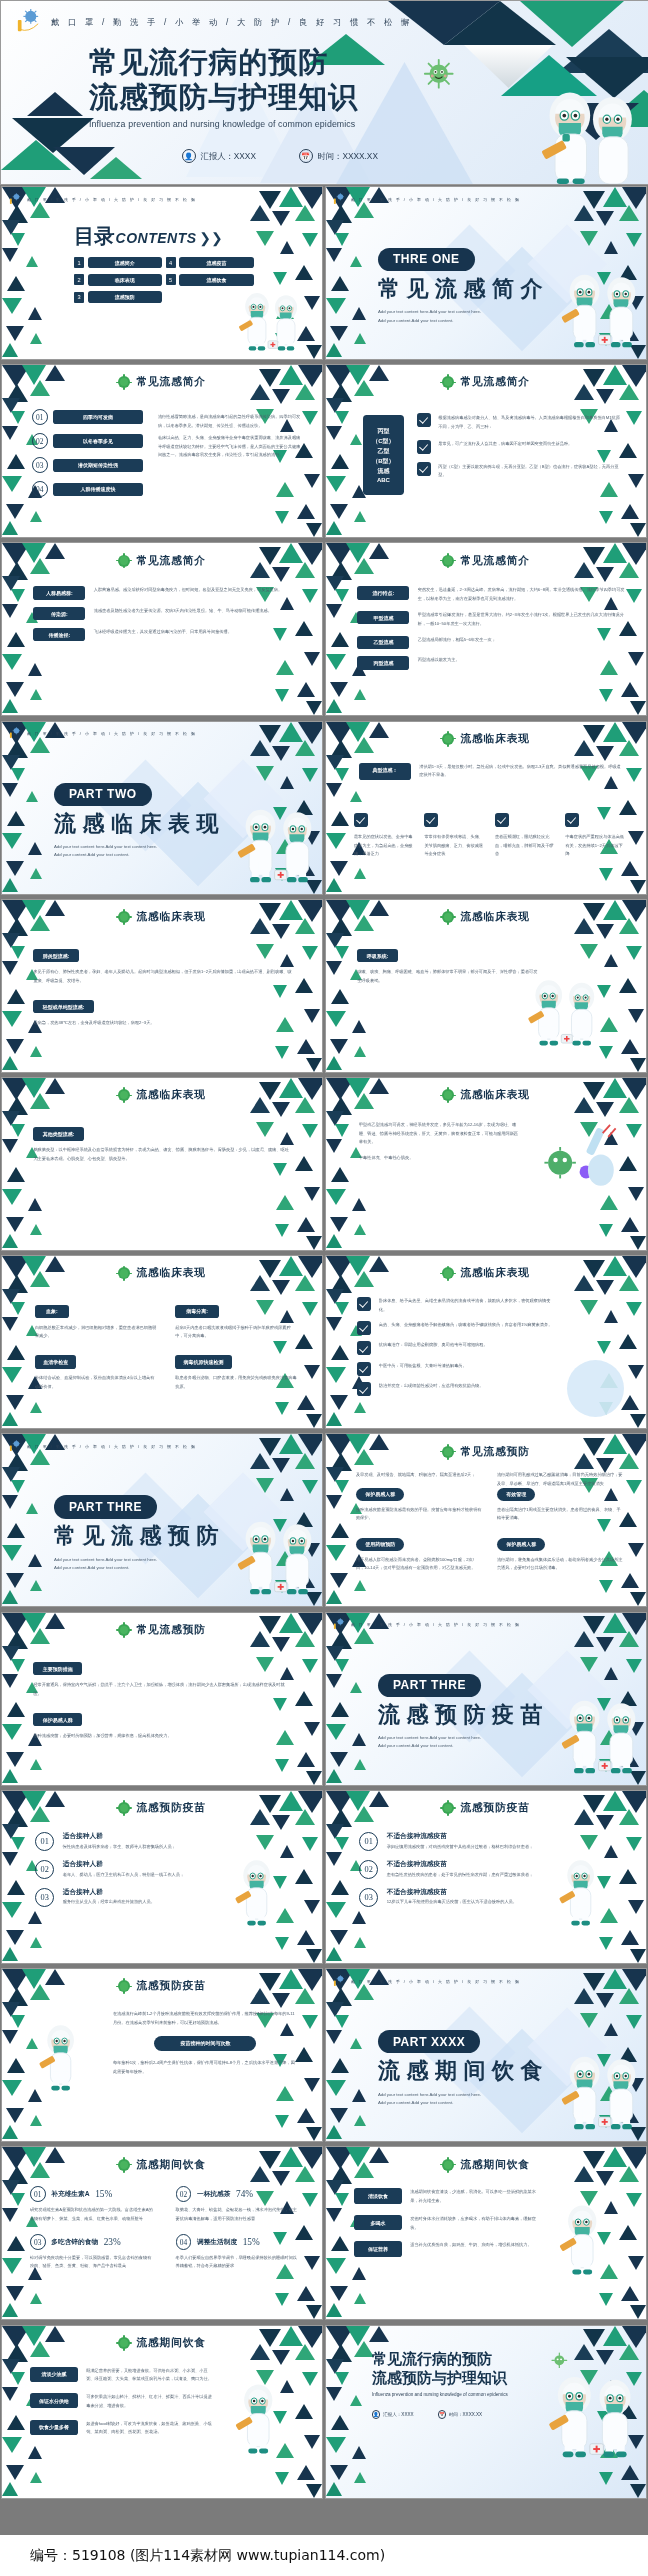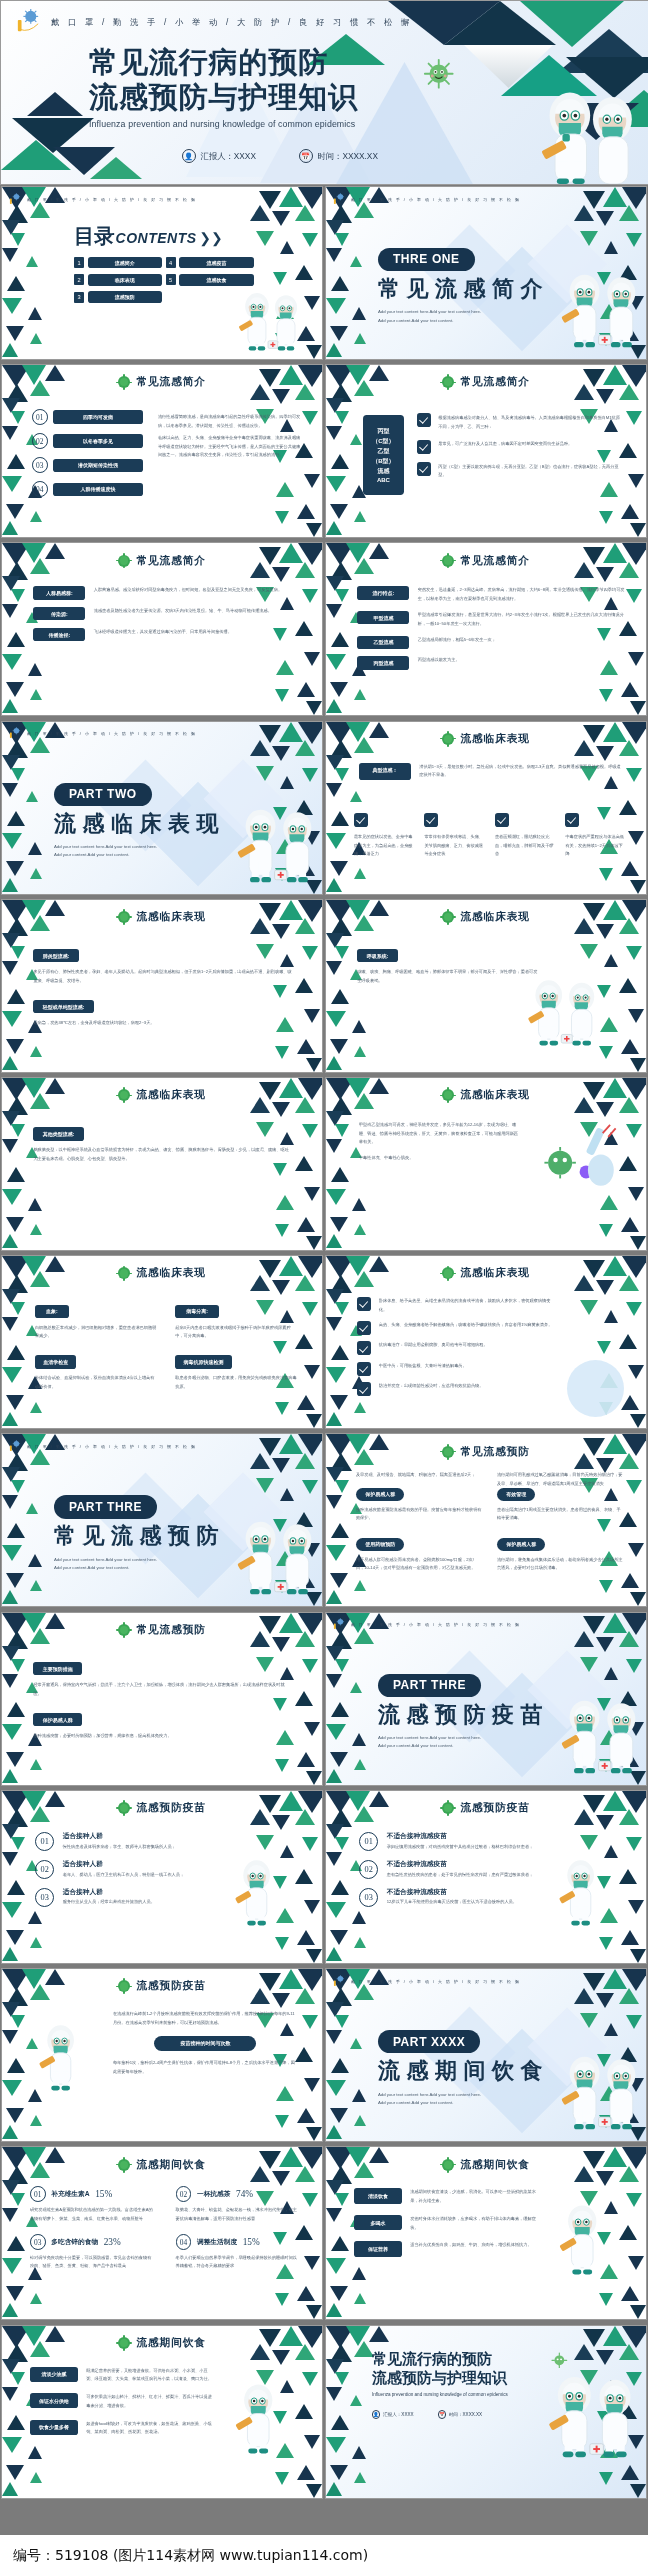--- a/index.html
+++ b/index.html
@@ -76,21 +76,21 @@
          padding:3.7px 0; border-radius:2.8px; text-align:center; }
   .num { width:15.8px; height:15.8px; border-radius:50%; border:0.9px solid #1b3c57; color:#1b3c57;
          display:flex; align-items:center; justify-content:center; font-size:7.4px;
          font-family:"Liberation Serif",serif; flex:0 0 auto; }
   .body-txt { font-size:4.2px; color:#4c5b6b; line-height:2.05; }
   .chk { width:14px; height:14px; background:#1b3c57; border-radius:2.8px; position:relative; flex:0 0 auto; }
   .chk::after { content:""; position:absolute; left:3.9px; top:2.2px; width:3.7px; height:7.4px;
                 border:solid #fff; border-width:0 1.9px 1.9px 0; transform:rotate(42deg); }
 
   .footer { position:absolute; left:0; bottom:0; width:649px; height:41px; background:#fff;
-            display:flex; align-items:center; padding-left:13px; }
+            display:flex; align-items:center; padding-left:30px; }
   .footer .t { font-size:14px; color:#111; font-family:"DejaVu Sans","Liberation Sans",sans-serif; }
 </style>
 </head>
 <body>
 
 <div class="page">
 
   <div class="slide hero">
     <div class="hero-bg"></div>
 

